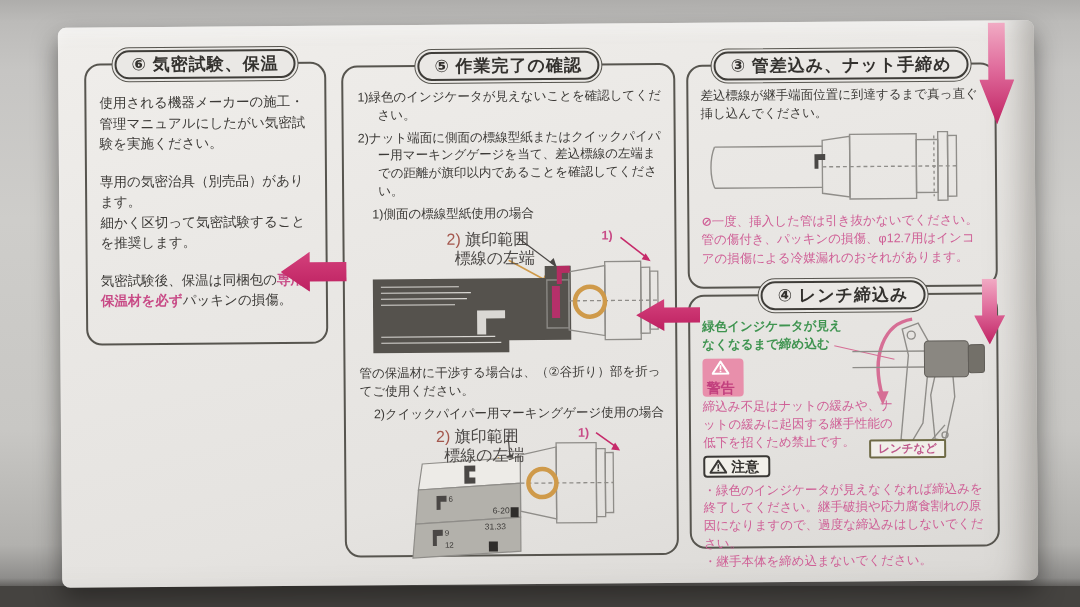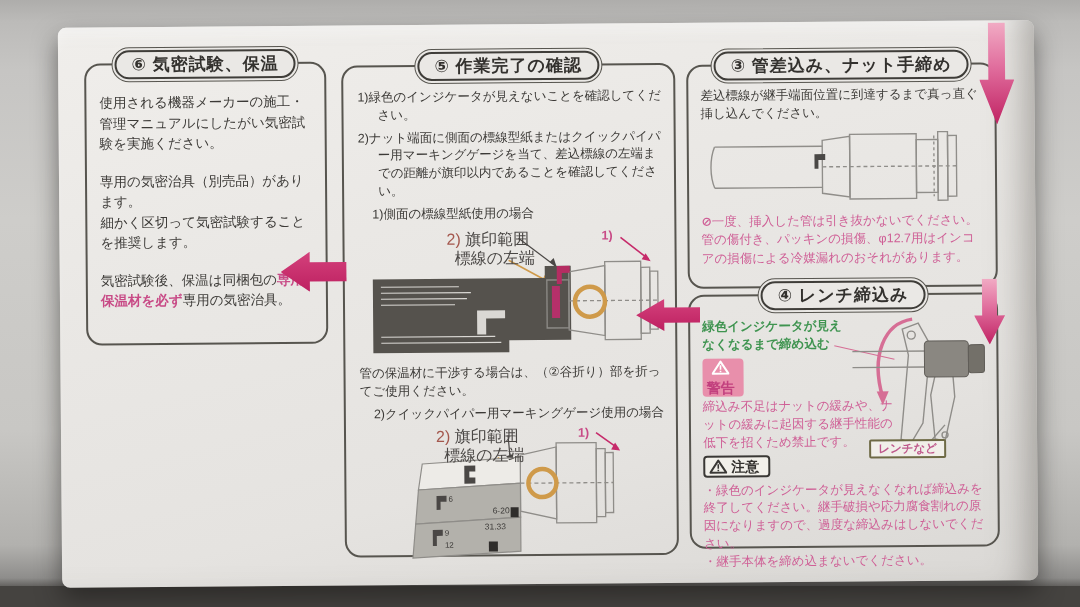--- a/index.html
+++ b/index.html
@@ -50,21 +50,21 @@
   <div class="box-face">
 
     <div class="panel" style="left:26px; top:36px; width:242px; height:282px;">
       <div class="ptitle">
         <span class="t-outer"><span class="t-inner">⑥ 気密試験、保温</span></span>
       </div>
       <div style="padding:28px 13px 10px 13px; font-size:13.5px; line-height:1.52;" class="ptext">
         <p>使用される機器メーカーの施工・管理マニュアルにしたがい気密試験を実施ください。</p>
         <p style="margin-top:17px;">専用の気密治具（別売品）があります。</p>
         <p>細かく区切って気密試験することを推奨します。</p>
-        <p style="margin-top:17px;"><span>気密試験後、保温は同梱包の</span><span class="pink-strong">専用保温材を必ず</span><span>専用の気密治具。</span></p>
+        <p style="margin-top:17px;"><span>気密試験後、保温は同梱包の</span><span class="pink-strong">専用保温材を必ず</span><span>パッキンの損傷。</span></p>
       </div>
     </div>
 
     <div class="panel" style="left:283px; top:40px; width:334px; height:492px;">
       <div class="ptitle">
         <span class="t-outer"><span class="t-inner">⑤ 作業完了の確認</span></span>
       </div>
       <div style="padding:22px 10px 6px 14px; font-size:12.5px; line-height:1.42;" class="ptext">
         <p class="hang">1)緑色のインジケータが見えないことを確認してください。</p>
         <p class="hang" style="margin-top:5px;">2)ナット端面に側面の標線型紙またはクイックパイパー用マーキングゲージを当て、差込標線の左端までの距離が旗印以内であることを確認してください。</p>

